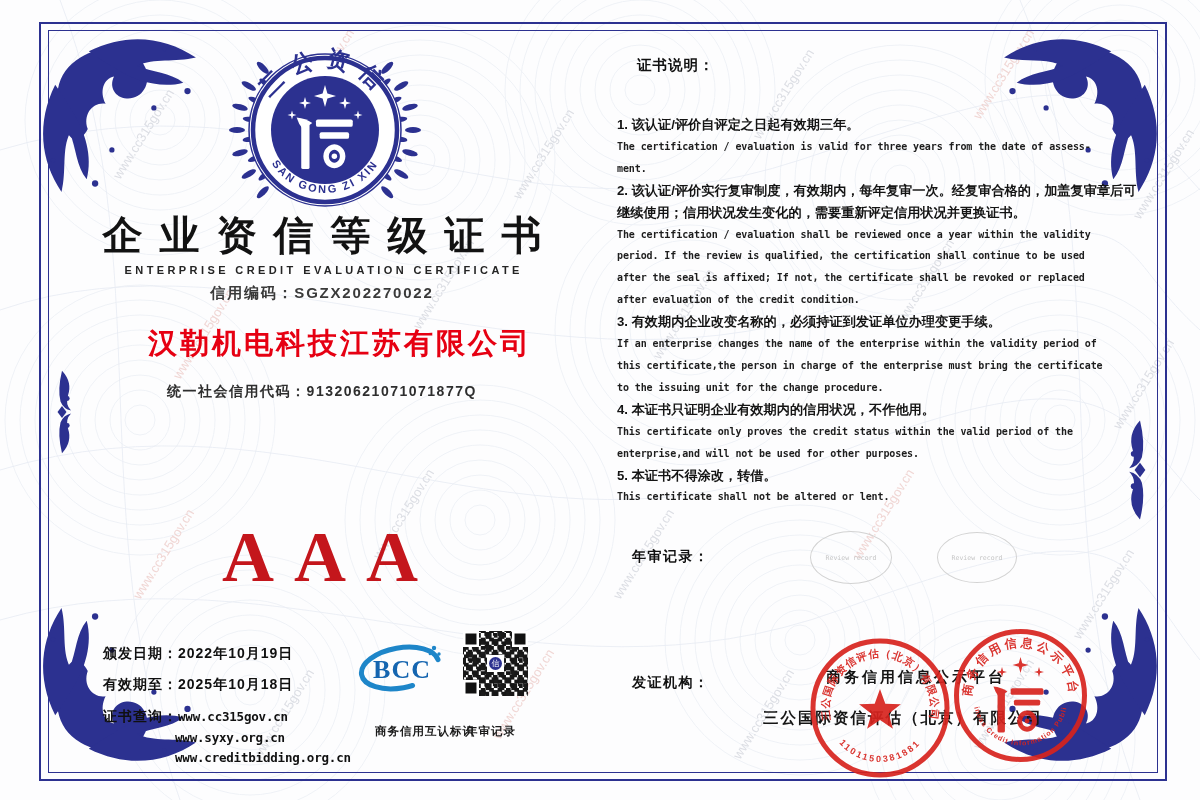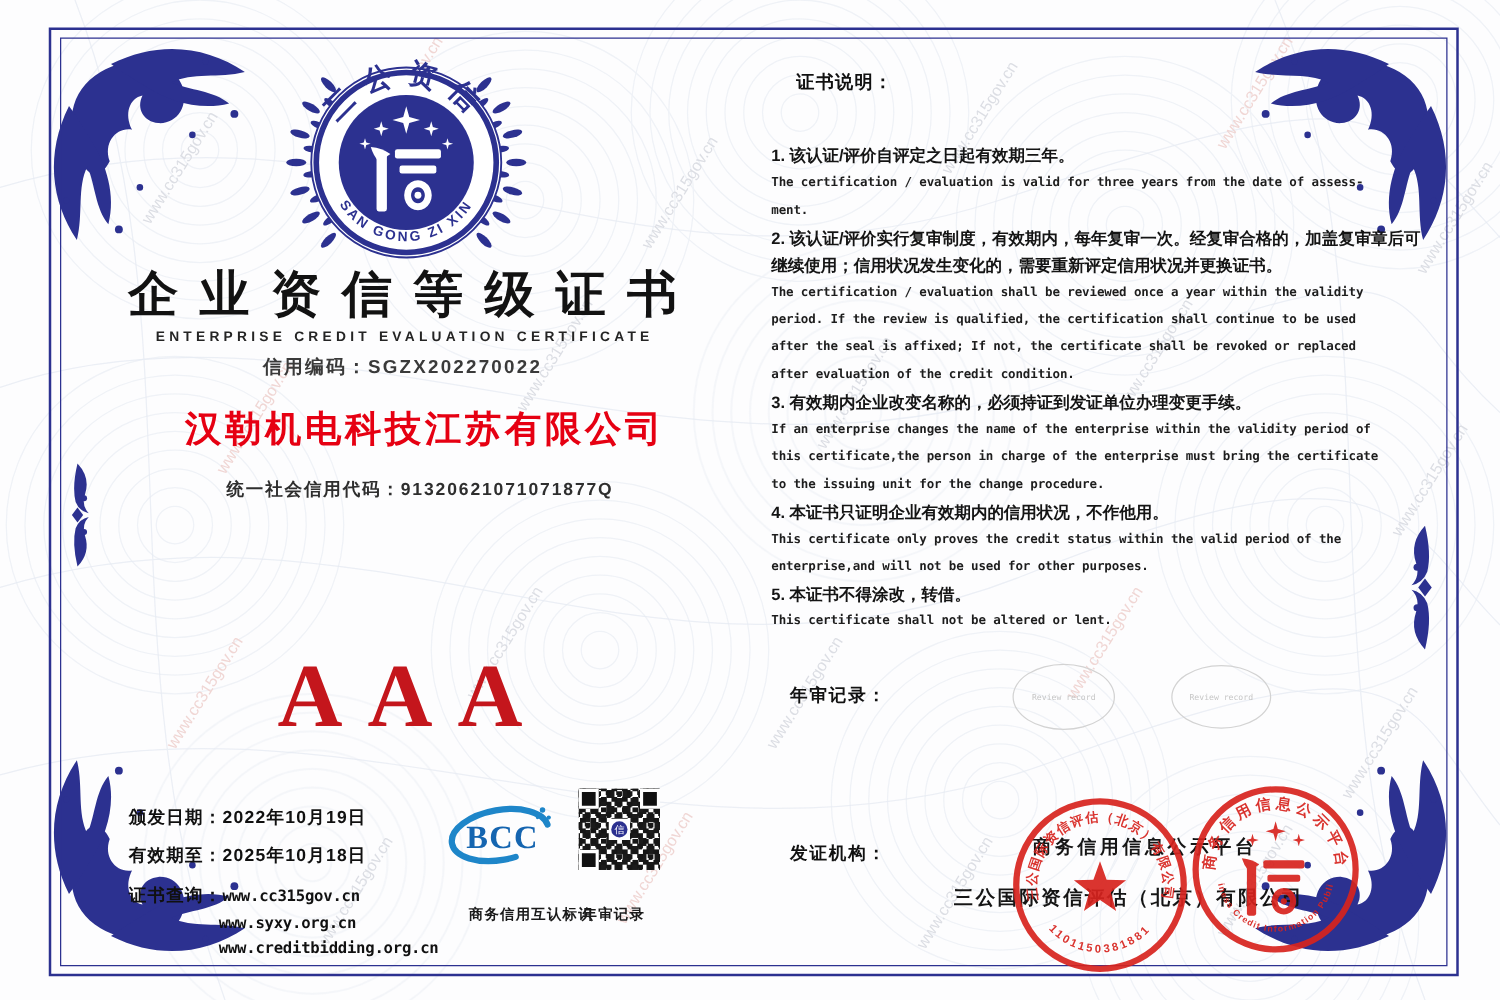--- a/index.html
+++ b/index.html
@@ -13,21 +13,21 @@
   
   .title{left:60px;top:208px;width:524px;text-align:center;font-family:"Liberation Serif","DejaVu Serif",serif;
          font-weight:800;font-size:40px;letter-spacing:17px;text-indent:17px;color:#121212;white-space:nowrap;}
   .subtitle{left:60px;top:264px;width:524px;text-align:center;font-weight:700;font-size:11px;
             letter-spacing:3.4px;text-indent:3.4px;color:#242424;white-space:nowrap;}
   .credit-line{left:60px;top:284px;width:524px;text-align:center;font-weight:600;font-size:15px;
                letter-spacing:1.8px;color:#3a3a3a;white-space:nowrap;}
   .company{left:60px;top:324px;width:560px;text-align:center;font-weight:700;font-size:29px;
            letter-spacing:3px;color:#e60012;white-space:nowrap;}
   .uscc{left:60px;top:383px;width:524px;text-align:center;font-weight:600;font-size:14px;
-        letter-spacing:1.5px;color:#2e2e2e;white-space:nowrap;padding-left:14px;}
+        letter-spacing:1.5px;color:#2e2e2e;white-space:nowrap;}
   .para{left:70px;top:419px;width:500px;font-size:17.5px;line-height:23px;letter-spacing:2.6px;
         color:#222;font-weight:600;}
   .para div{white-space:nowrap;}
   .para div:first-child{text-indent:3em;}
   .rating{left:60px;top:516px;width:520px;text-align:center;font-family:"Liberation Serif","DejaVu Serif",serif;
           font-weight:800;font-size:72px;letter-spacing:20px;text-indent:20px;color:#c4161c;white-space:nowrap;}
   
   .inforow{left:103px;font-size:14px;font-weight:700;color:#101010;letter-spacing:1px;white-space:nowrap;}
   .url{font-family:"DejaVu Sans Mono",monospace;font-size:12.5px;font-weight:700;letter-spacing:-0.2px;color:#111;}
   .caption{font-size:11.5px;font-weight:700;color:#1a1a1a;letter-spacing:1px;white-space:nowrap;}

